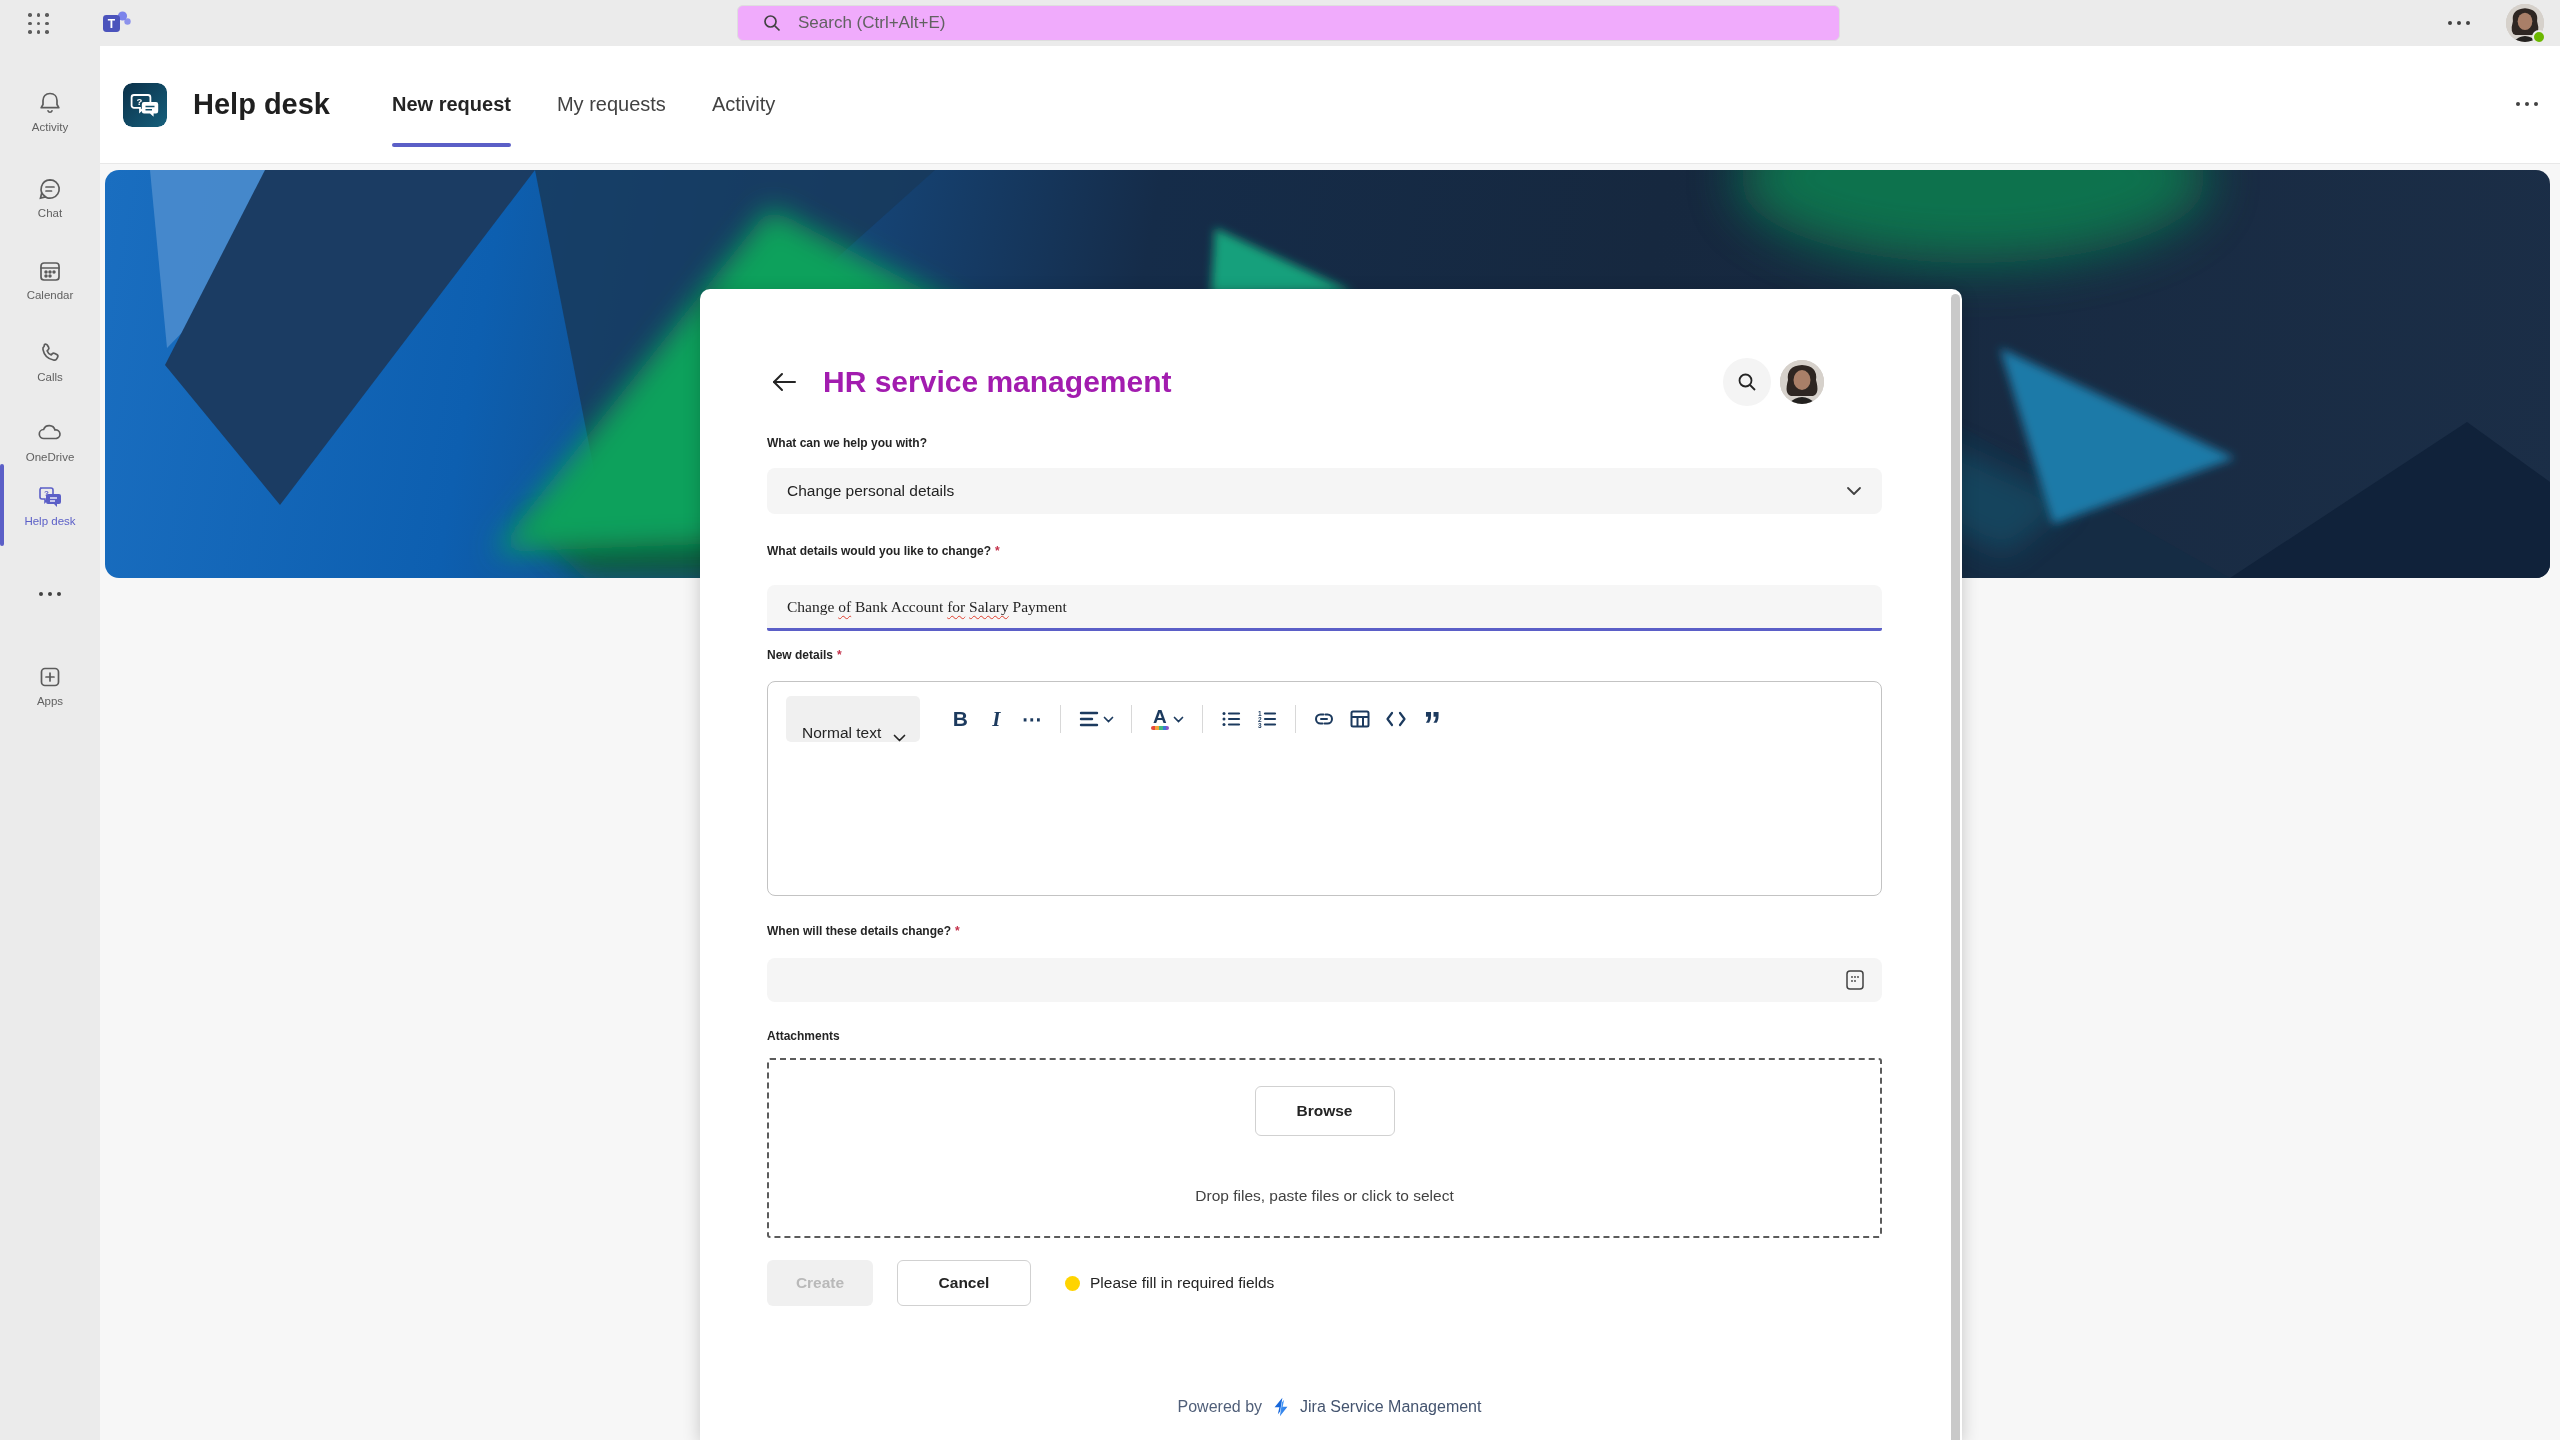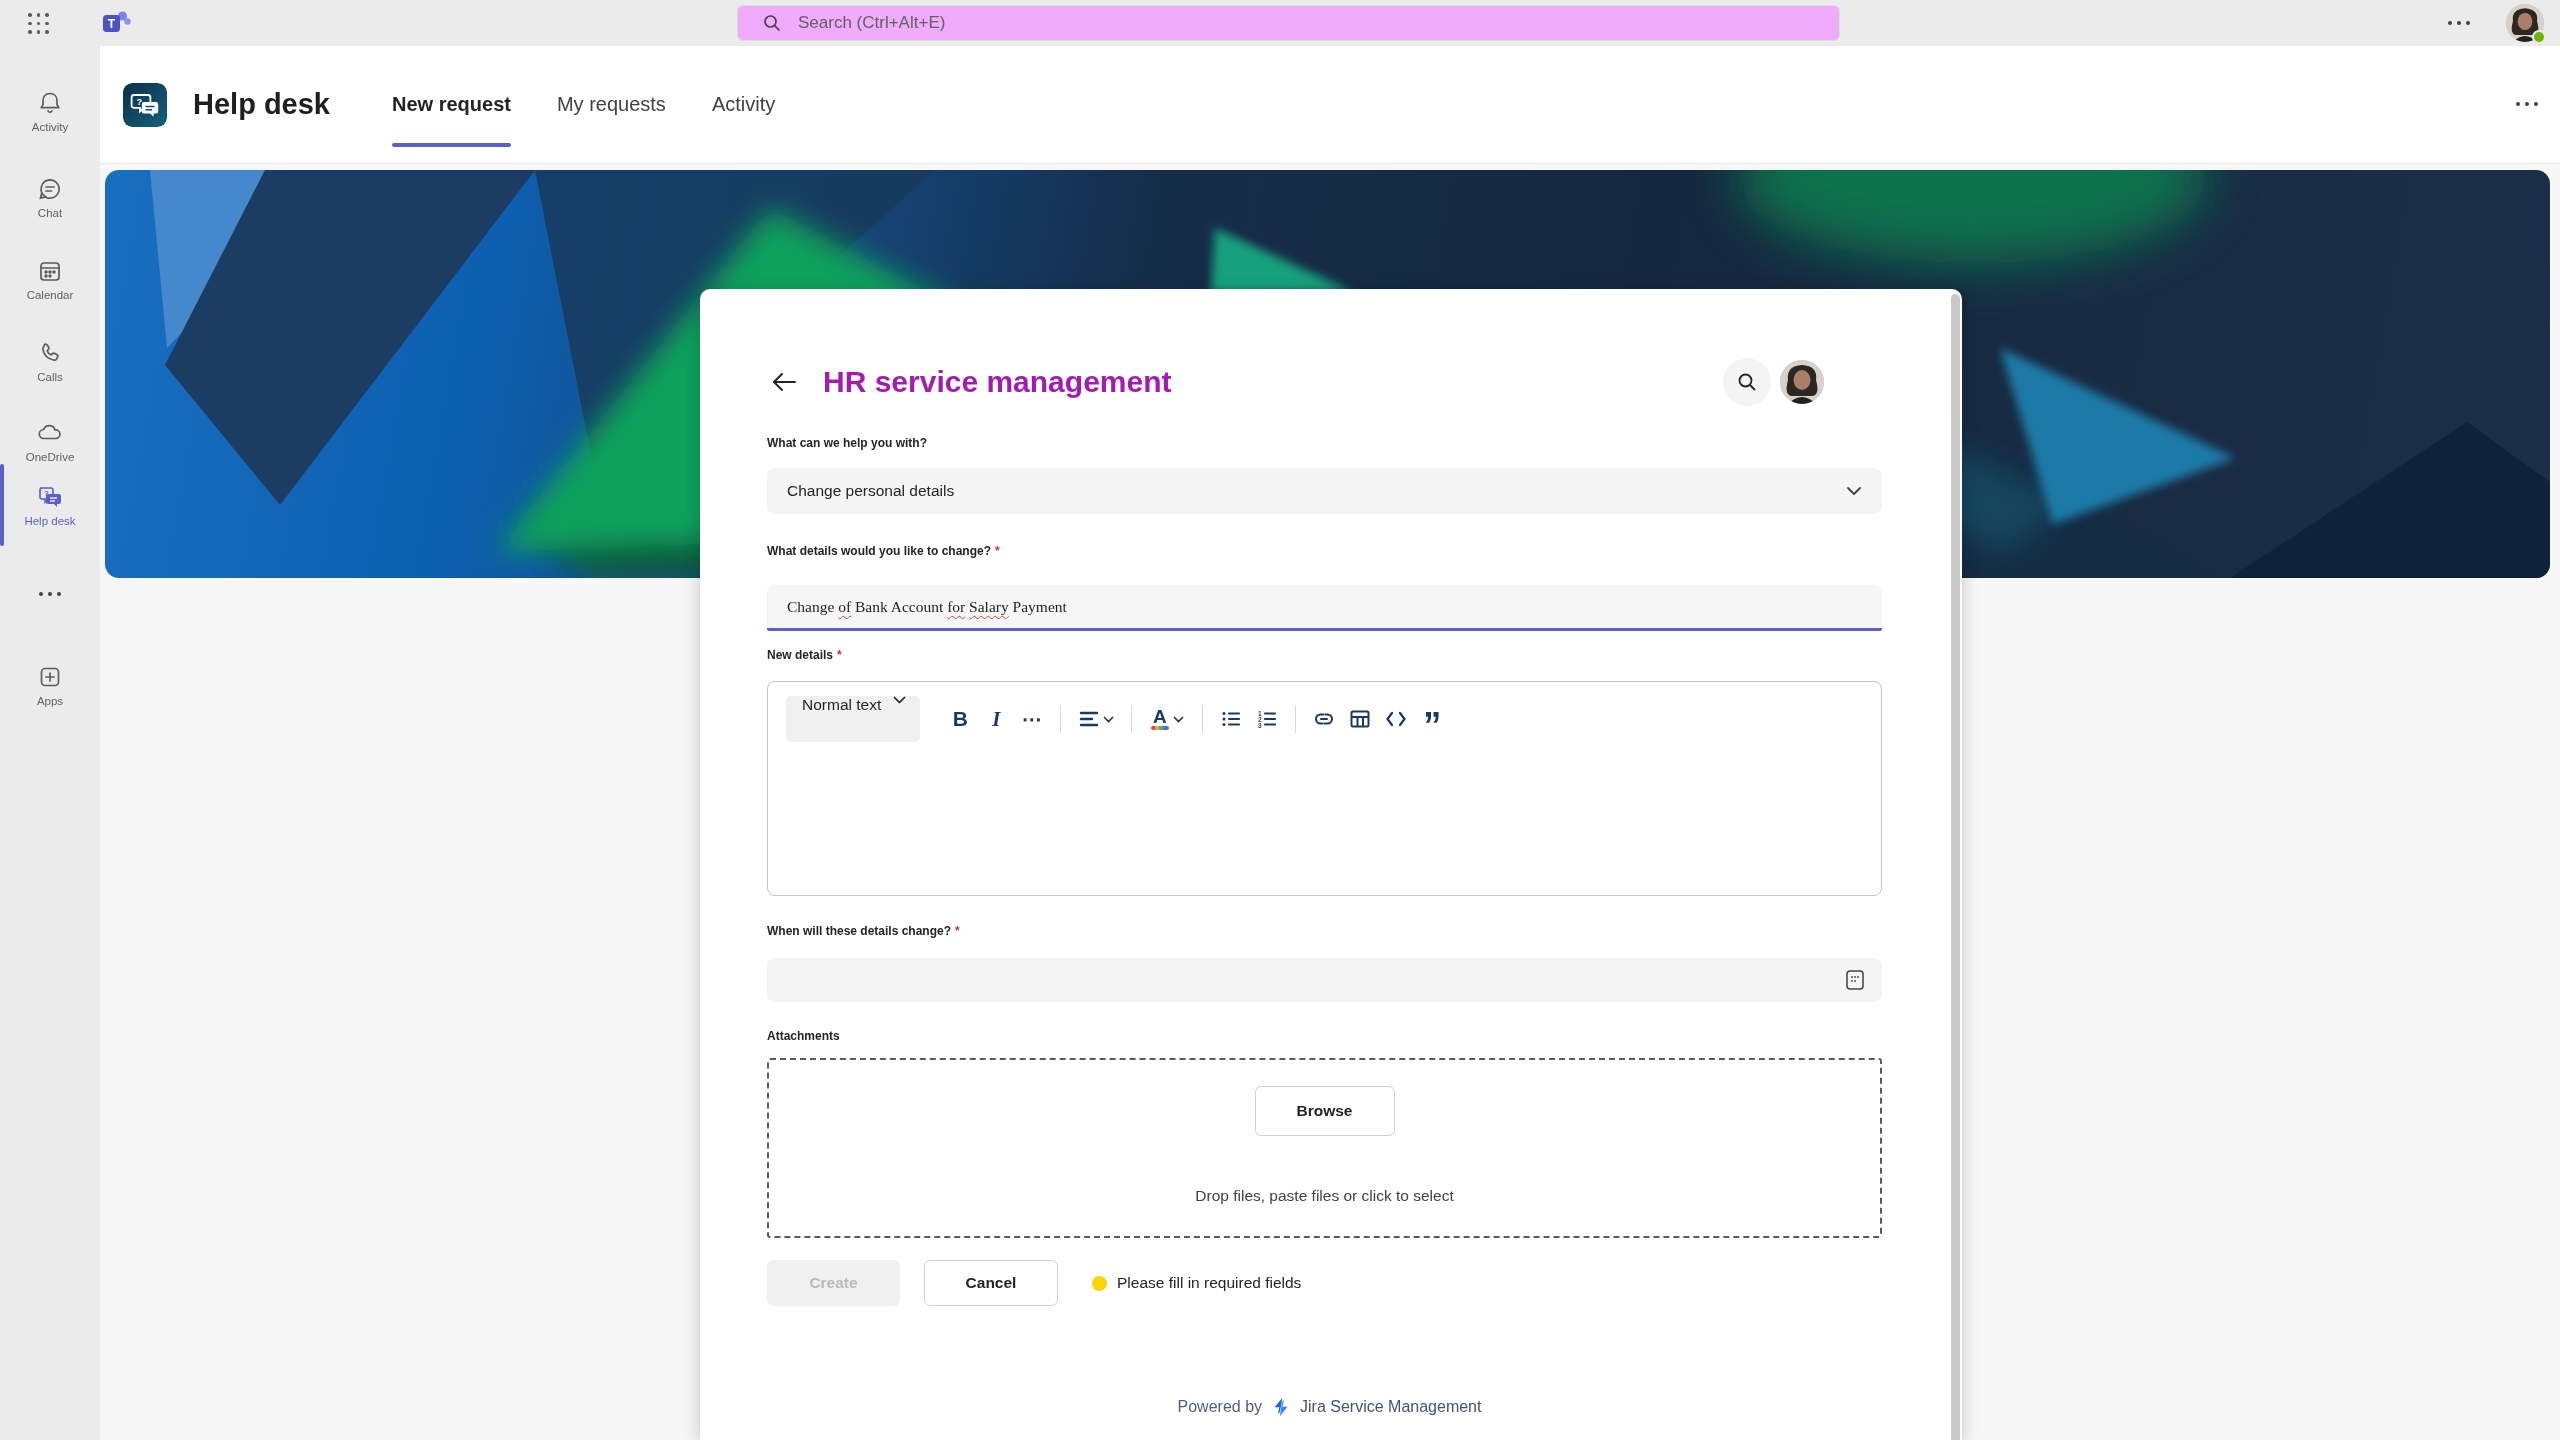--- a/index.html
+++ b/index.html
@@ -64,41 +64,41 @@
   .field { position:absolute; left:67px; width:1115px; background:#f5f5f5; border-radius:8px; display:flex; align-items:center; }
   .dd { top:179px; height:46px; padding:0 20px; justify-content:space-between; cursor:pointer; }
   .dd-value { font-size:15.5px; color:#242424; }
 
   .ti { top:296px; height:46px; padding:0 20px; border-bottom:3px solid #5b5fc7; border-radius:8px 8px 2px 2px; background:#f6f6f6; cursor:text;font-family:Liberation Serif, serif; }
   .ti-text { font-size:15.5px; color:#242424; }
   .sq { text-decoration:underline wavy #e03e2d 1px; text-decoration-skip-ink:none; text-underline-offset:3px; }
 
   .editor { position:absolute; left:67px; top:392px; width:1115px; height:215px; background:#fff; border:1px solid #c3c3c3; border-radius:8px; cursor:text; }
   .etb { position:absolute; left:18px; top:14px; height:46px; display:flex; align-items:center; }
-  .estyle { height:46px; background:#f0f0f0; border-radius:5px; display:flex; align-items:flex-start; padding:0 14px 0 16px; gap:12px; font-size:15.5px; color:#242424; cursor:pointer; }
+  .estyle { height:46px; background:#f0f0f0; border-radius:5px; display:flex; align-items:flex-end; padding:0 14px 0 16px; gap:12px; font-size:15.5px; color:#242424; cursor:pointer; }
   .ebtn { width:36px; height:40px; display:flex; align-items:center; justify-content:center; color:#1c3a5e; cursor:pointer; flex:none; }
   .ebtn.b { font-weight:800; font-size:21px; }
   .ebtn.i { font-family:"Liberation Serif",serif; font-style:italic; font-weight:bold; font-size:21px; }
   .ebtn.m { font-weight:bold; font-size:20px; letter-spacing:1px; }
   .ebtn.q { font-size:36px; font-weight:bold; line-height:10px; padding-top:14px; }
   .ebtn.wchev { width:50px; gap:4px; }
   .esep { width:1px; height:28px; background:#d8d8d8; margin:0 10px; }
   .acolor { display:flex; flex-direction:column; align-items:center; }
   .acolor .al { font-size:19px; font-weight:bold; line-height:18px; }
   .acolor .bar { width:18px; height:4px; border-radius:2px; background:linear-gradient(90deg,#e5493a 0 25%,#f2a33c 25% 45%,#43b97f 45% 65%,#3a7bd5 65% 85%,#8853c8 85% 100%); }
 
   .date-field { top:669px; height:44px; padding:0 14px; justify-content:flex-end; cursor:pointer; }
 
   .dropzone { position:absolute; left:67px; top:769px; width:1115px; height:180px; border:2px dashed #5b5b5b; border-radius:3px; background:#fff; cursor:pointer; }
   .browse { position:absolute; left:50%; transform:translateX(-50%); top:26px; width:140px; height:50px; background:#fff; border:1px solid #d1d1d1; border-radius:6px; font-size:15.5px; font-weight:bold; color:#242424; display:flex; align-items:center; justify-content:center; cursor:pointer; }
   .droptext { position:absolute; left:0; right:0; top:127px; text-align:center; font-size:15.5px; color:#424242; }
 
   .actions { position:absolute; left:67px; top:971px; height:46px; display:flex; align-items:center; }
   .btn { height:46px; border-radius:6px; font-size:15.5px; font-weight:bold; display:flex; align-items:center; justify-content:center; }
-  .btn.create { width:133px; background:#f0f0f0; color:#b9b9b9; cursor:default; }
+  .btn.create { width:106px; background:#f0f0f0; color:#b9b9b9; cursor:default; }
   .btn.cancel { width:134px; background:#fff; border:1px solid #d1d1d1; color:#242424; margin-left:24px; cursor:pointer; }
   .vdot { width:15px; height:15px; border-radius:50%; background:#ffd400; margin-left:34px; }
   .vmsg { font-size:15.5px; color:#242424; margin-left:10px; }
 
   .card-footer { position:absolute; left:0; top:1107px; width:1248px; display:flex; align-items:center; justify-content:center; gap:8px; font-size:16px; color:#44546f; }
   .card-footer .pw { color:#505f79;margin-left:11px; }
 </style>
 </head>
 <body>
 

